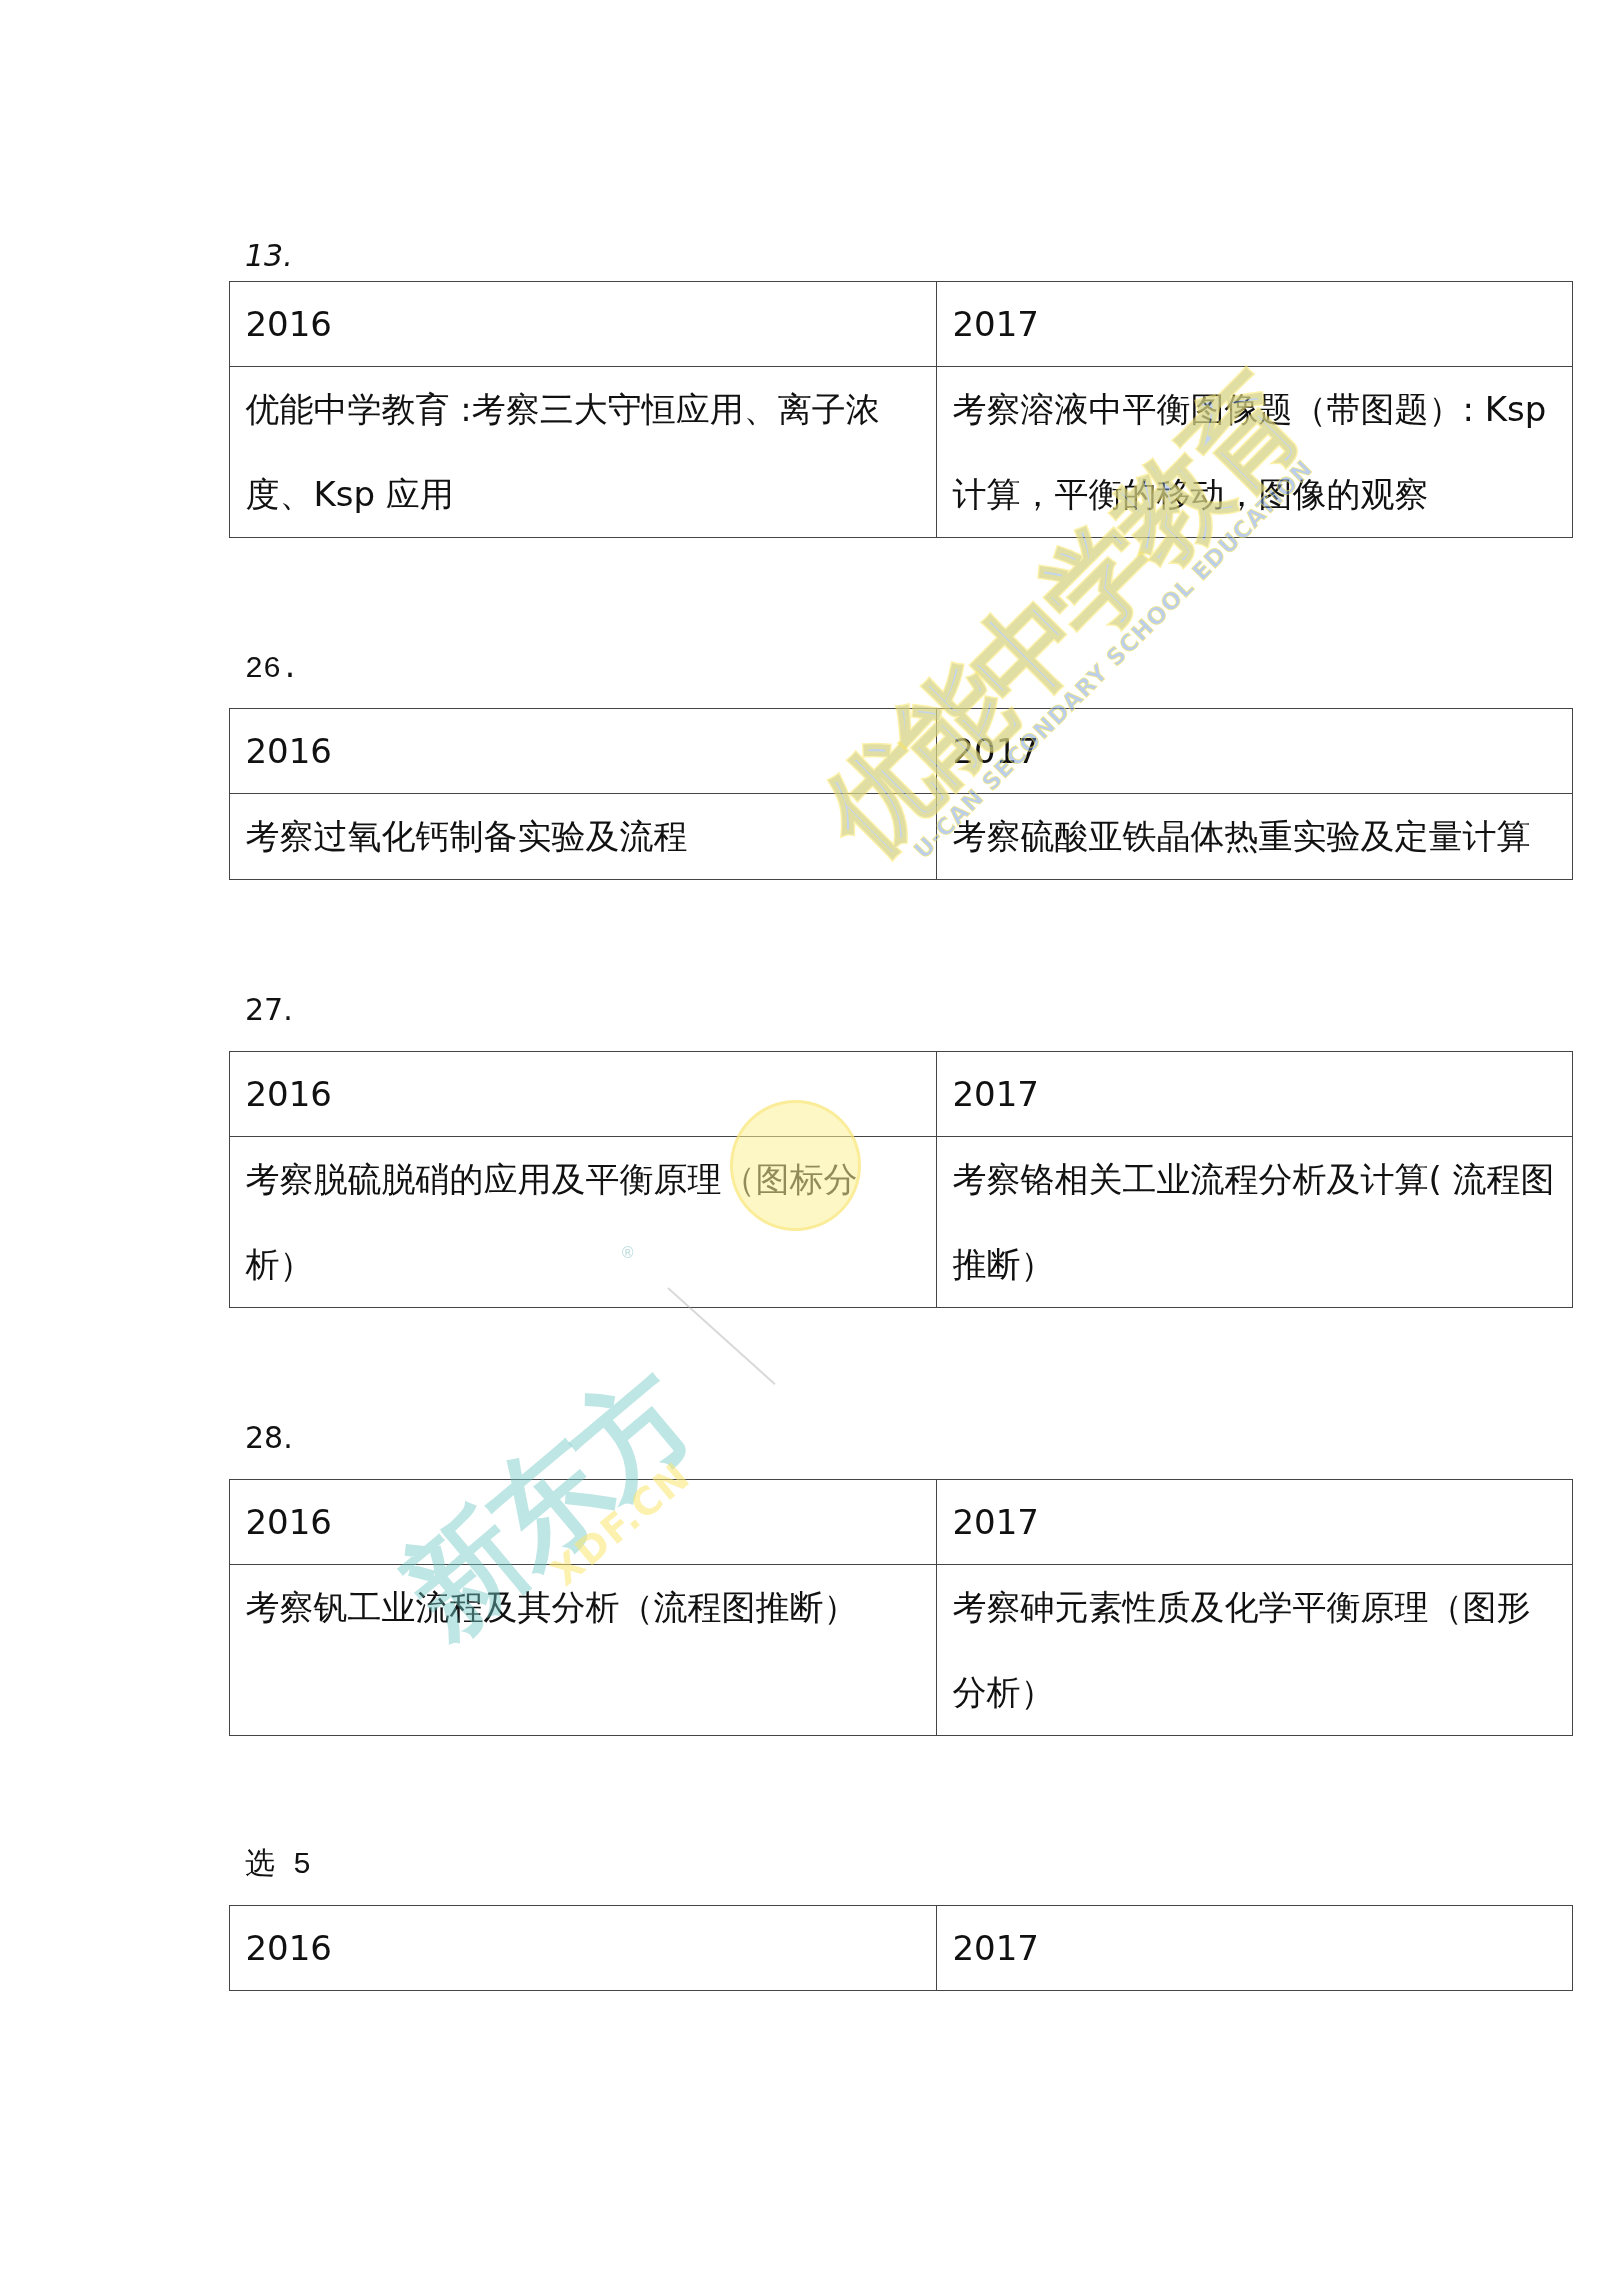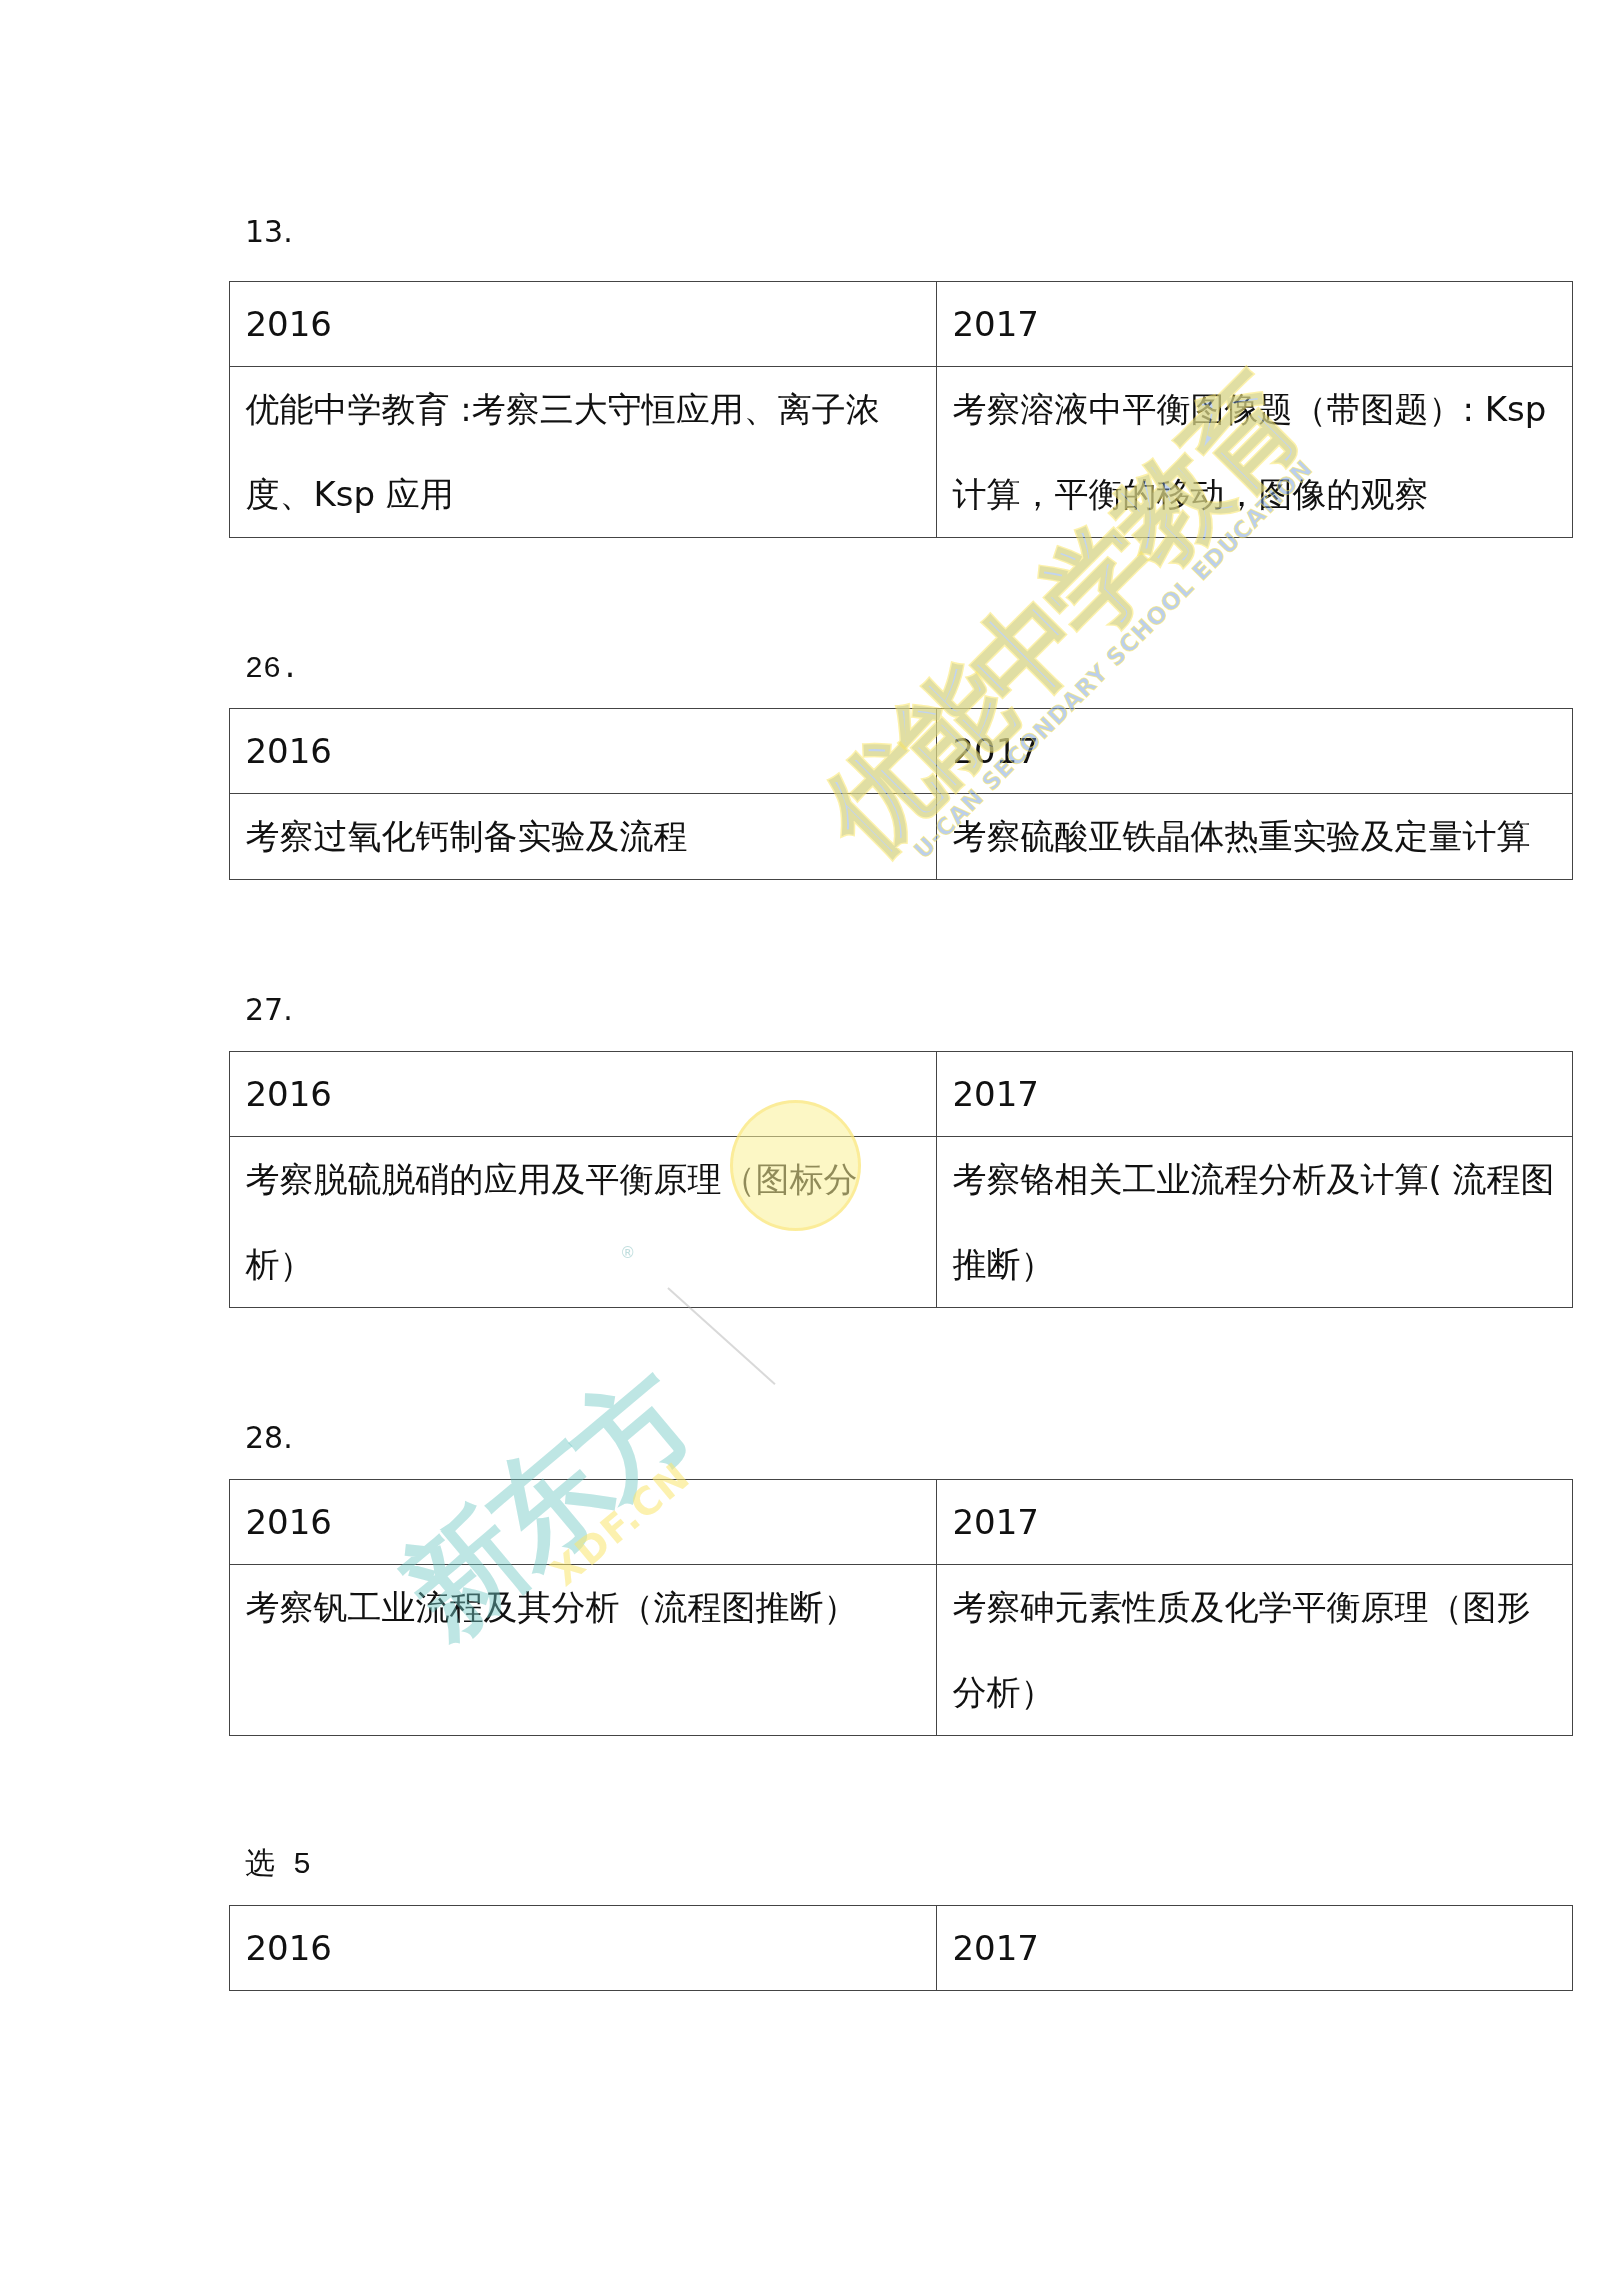--- a/index.html
+++ b/index.html
@@ -124,21 +124,21 @@
   .wm-reg {
     left: 620px;
     top: 1244px;
     font-size: 15.4px;
     color: rgba(150, 200, 200, 0.6);
   }
 </style>
 </head>
 <body>
 
-<div class="section-label" style="top:213px;">13.</div>
+<div class="section-label" style="top:237px;font-style:italic;">13.</div>
 <table class="cmp" style="top:281px;">
   <colgroup>
       <col class="c1">
       <col class="c2">
     </colgroup>
   <tbody>
       <tr class="head">
     <td>
           <span class="cell-text">2016</span>
         </td>

